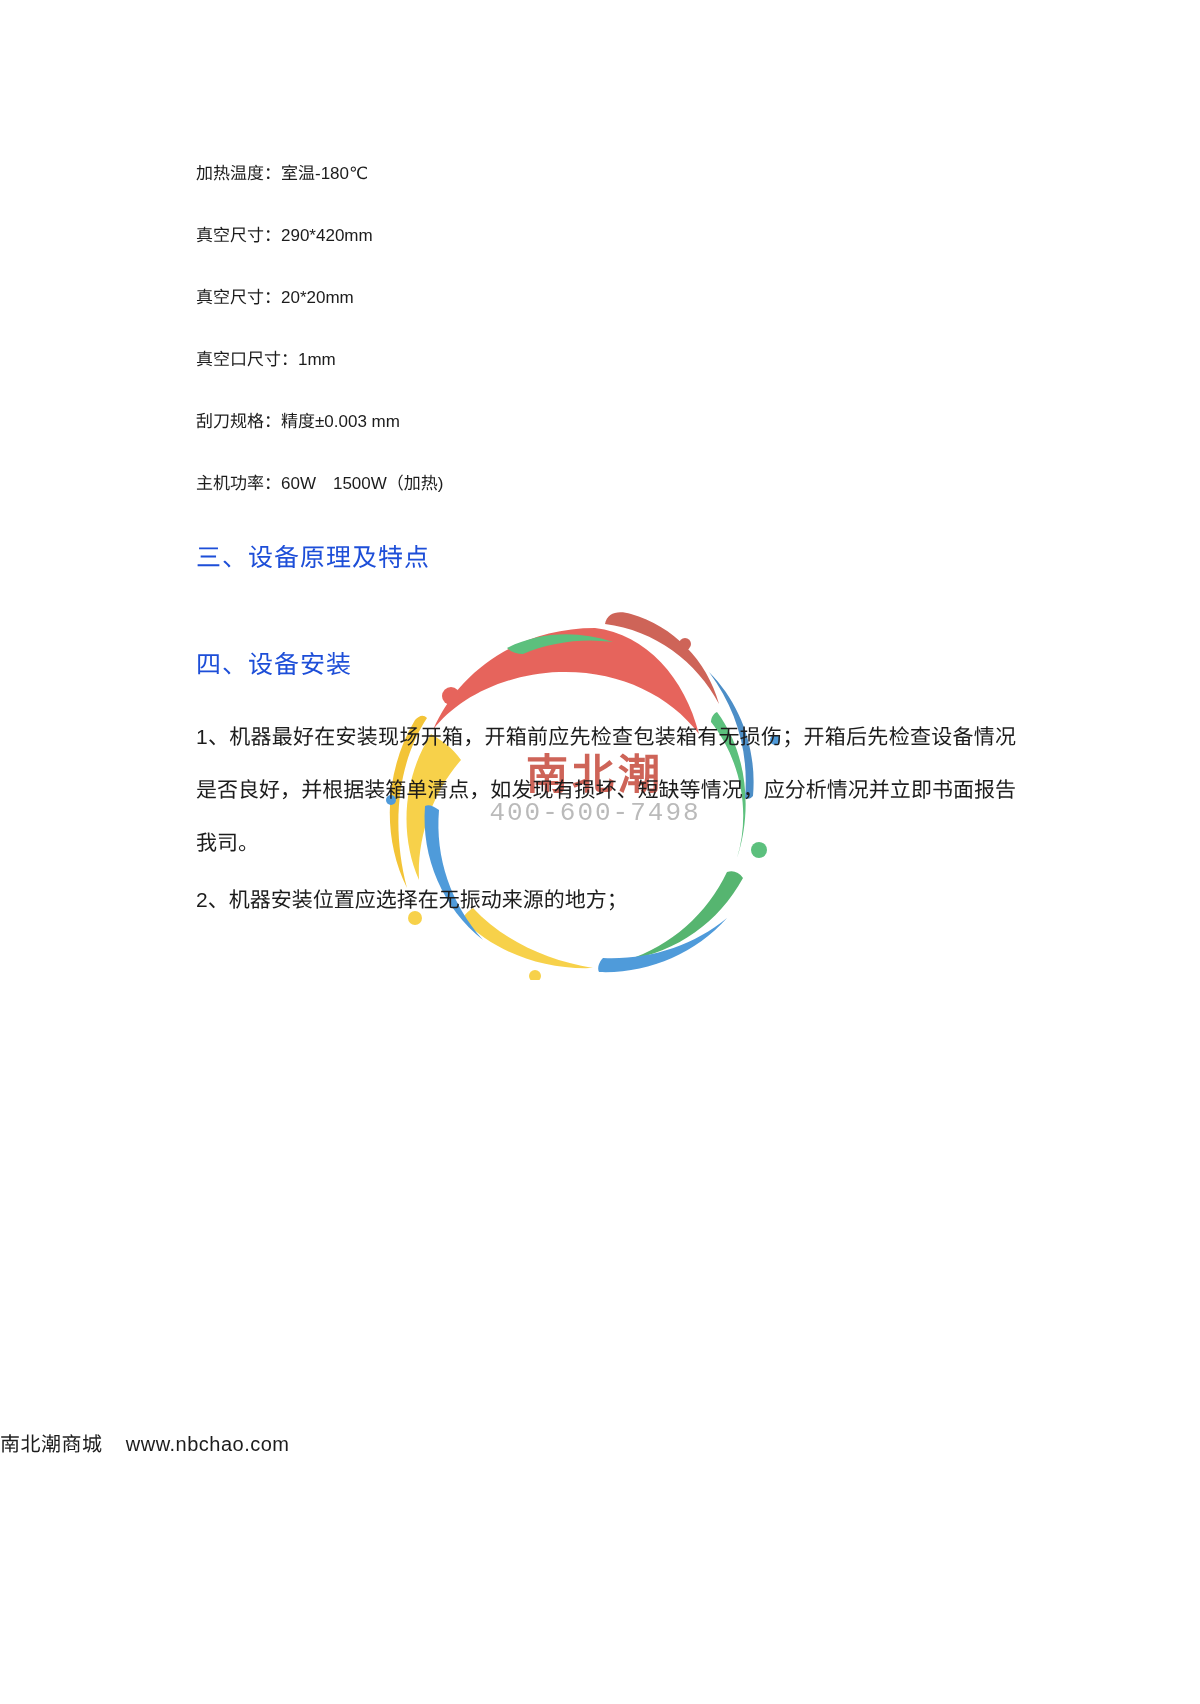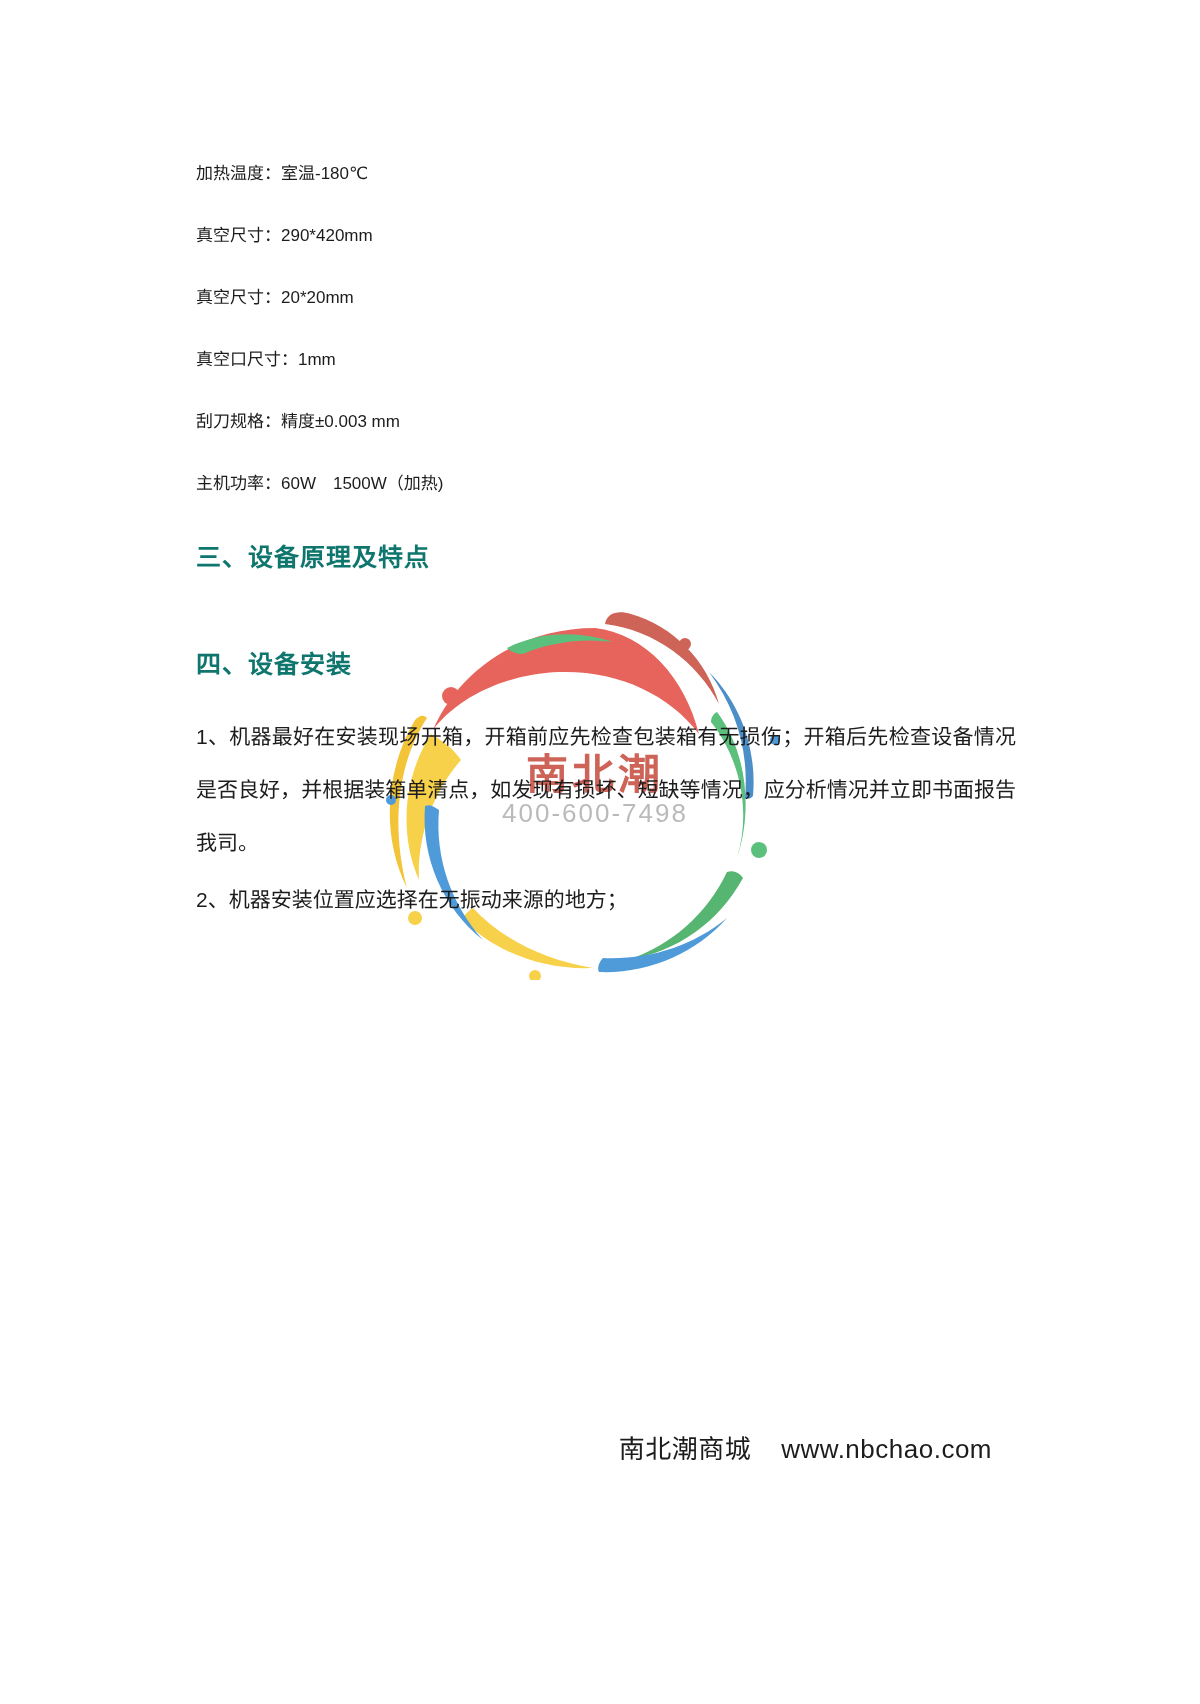--- a/index.html
+++ b/index.html
@@ -50,21 +50,21 @@
     color: #c0392b;
     opacity: 0.85;
     letter-spacing: 4px;
   }
   .wm-phone {
     position: absolute;
     left: 0;
     top: 198px;
     width: 480px;
     text-align: center;
-    font-family: Liberation Sans, sans-serif;
+    font-family: Liberation Mono, monospace;
     font-size: 26px;
     color: #b5b5b5;
     letter-spacing: 2px;
   }
 
   
   .content {
     position: absolute;
     left: 196px;
     top: 165px;
@@ -75,22 +75,22 @@
   .spec-line {
     font-size: 17px;
     line-height: 1;
     color: #1c1c1c;
     margin: 0 0 45px 0;
     white-space: pre;
   }
 
   .heading {
     font-size: 25px;
-    font-weight: bold;
-    color: #0f766e;
+    font-weight: normal;
+    color: #1d4ed8;
     margin: 0 0 22px 0;
     letter-spacing: 1px;
   }
   .heading-3 {
     margin-top: 8px;
   }
   .heading-4 {
     margin-top: 71px;
     margin-bottom: 30px;
   }
@@ -109,22 +109,22 @@
   .para-tight {
     margin-bottom: 0;
   }
 
   
   .footer {
     position: absolute;
     left: 0;
     top: 1428px;
     width: 992px;
-    text-align: right;
-    font-size: 26px;
+    text-align: left;
+    font-size: 20px;
     color: #1c1c1c;
     z-index: 3;
   }
   .footer span {
     letter-spacing: 0.5px;
   }
 </style>
 </head>
 <body>
 

